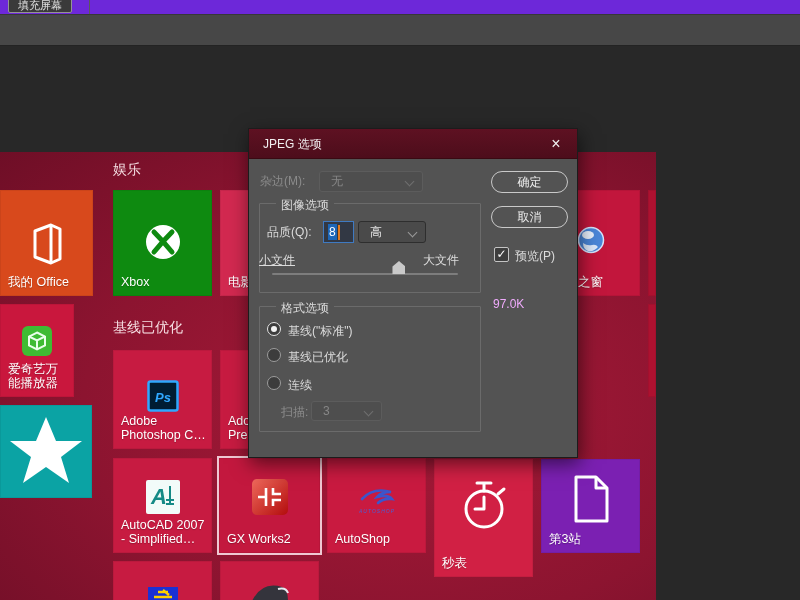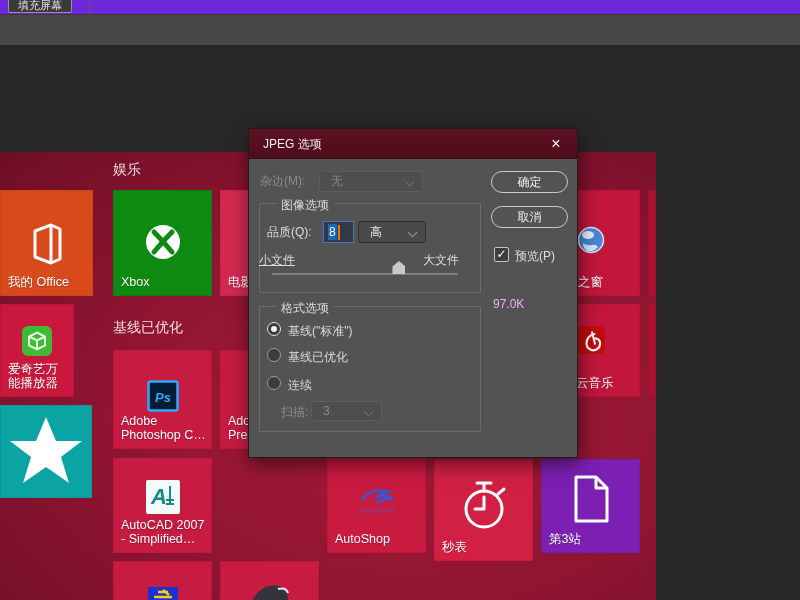--- a/index.html
+++ b/index.html
@@ -136,30 +136,20 @@
     <div class="tile" style="left: 0px; top: 152px; width: 74px; height: 93px; background: rgb(201, 23, 61);">
       <div class="t-icon" style="top: 22px;"><svg width="30" height="30" viewBox="0 0 30 30">
           <rect width="30" height="30" rx="6" fill="#3fbb33"></rect>
           <path d="M15 6.5 L23 10.5 V19.5 L15 23.5 L7 19.5 V10.5 Z" fill="none" stroke="#eaffea" stroke-width="2"></path>
           <path d="M7 10.5 L15 14.5 L23 10.5 M15 14.5 V23.5" stroke="#eaffea" stroke-width="2" fill="none"></path>
         </svg></div>
       <div class="t-label wrap">
         <div class="wrap">爱奇艺万能播放器</div>
       </div>
     </div>
-    <div class="tile" style="left: 541px; top: 152px; width: 99px; height: 93px; background: rgb(194, 22, 60);">
-      <div class="t-icon" style="top: 22px;"><svg width="28" height="28" viewBox="0 0 28 28">
-          <rect width="28" height="28" rx="6" fill="#c20c0c"></rect>
-          <path d="M17.5 8 c-5.5 1.5 -8 5 -8 9.5 a6.8 6.8 0 0 0 13.6 0 c0 -3.2 -2.2 -5.2 -4.8 -5.2" stroke="#fff" stroke-width="2.2" fill="none" stroke-linecap="round"></path>
-          <path d="M14.8 5.5 l3.4 13" stroke="#fff" stroke-width="2"></path>
-        </svg></div>
-      <div class="t-label" style="left: 35px;">
-        <div>云音乐</div>
-      </div>
-    </div>
     <div class="tile" style="left: 648px; top: 152px; width: 8px; height: 93px; background: rgb(173, 17, 48);"></div>
     <div class="tile" style="left: 0px; top: 253px; width: 92px; height: 93px; background: rgb(11, 163, 164);">
       <div class="t-icon" style="top: 8px;"><svg width="76" height="76" viewBox="0 0 76 76">
           <polygon points="38,4 48,28 74,28 53,44 61,70 38,54 15,70 23,44 2,28 28,28" fill="#fff"></polygon>
         </svg></div>
     </div>
     <div class="tile" style="left: 113px; top: 198px; width: 99px; height: 99px; background: rgb(199, 27, 65);">
       <div class="t-icon" style="top: 30px;"><svg width="32" height="32" viewBox="0 0 32 32">
           <rect x="1.5" y="1.5" width="29" height="29" rx="2" fill="#001d33" stroke="#2fa8ff" stroke-width="2.5"></rect>
           <text x="16" y="21.5" font-size="13" font-weight="bold" fill="#2fa8ff" text-anchor="middle" font-family="Liberation Sans,sans-serif">Ps</text>
@@ -179,30 +169,45 @@
       <div class="t-icon" style="top: 22px;"><svg width="34" height="34" viewBox="0 0 34 34">
           <rect width="34" height="34" rx="2" fill="#f2fbf9"></rect>
           <text x="13" y="24" font-size="22" font-weight="bold" fill="#158a86" text-anchor="middle" font-family="Liberation Sans,sans-serif">A</text>
           <path d="M24 6 V24 M20 20 h8 M20 24 h8" stroke="#158a86" stroke-width="2" fill="none"></path>
         </svg></div>
       <div class="t-label">
         <div>AutoCAD 2007</div>
         <div>- Simplified…</div>
       </div>
     </div>
+    <div class="tile selected" style="left: 219px; top: 306px; width: 101px; height: 95px; background: rgb(195, 24, 62);">
+      <div class="t-icon" style="top: 21px;"><svg width="36" height="36" viewBox="0 0 36 36">
+          <defs>
+            <linearGradient id="gxg" x1="0" y1="0" x2="1" y2="1">
+              <stop offset="0" stop-color="#ef6a5c"></stop>
+              <stop offset="1" stop-color="#b30d0d"></stop>
+            </linearGradient>
+          </defs>
+          <rect width="36" height="36" rx="5" fill="url(#gxg)"></rect>
+          <path d="M6 18 h8 M14 9 v18 M21 9 v6 h8 M21 27 v-6 h8" stroke="#fff" stroke-width="2.6" fill="none"></path>
+        </svg></div>
+      <div class="t-label">
+        <div>GX Works2</div>
+      </div>
+    </div>
     <div class="tile" style="left: 327px; top: 306px; width: 99px; height: 95px; background: rgb(201, 26, 64);">
       <div class="t-icon" style="top: 27px;"><svg width="36" height="32" viewBox="0 0 36 32">
           <path d="M3 14 Q14 2 32 7 Q22 7 18 12 Q29 9 33 14 Q24 13 19 18" stroke="#3c55cc" stroke-width="2.6" fill="none" stroke-linecap="round"></path>
           <text x="18" y="28" font-size="5" fill="#4b5fd4" text-anchor="middle" letter-spacing="1" font-family="Liberation Sans,sans-serif">AUTOSHOP</text>
         </svg></div>
       <div class="t-label">
         <div>AutoShop</div>
       </div>
     </div>
-    <div class="tile" style="left: 434px; top: 307px; width: 99px; height: 102px; background: rgb(209, 32, 68);">
+    <div class="tile" style="left: 434px; top: 307px; width: 99px; height: 118px; background: rgb(209, 32, 68);">
       <div class="t-icon" style="top: 16px;"><svg width="54" height="58" viewBox="0 0 54 58">
           <g stroke="#fff" stroke-width="3" fill="none" stroke-linecap="round">
             <circle cx="27" cy="34" r="18"></circle>
             <path d="M27 16 V9 M20 8 h14"></path>
             <path d="M41 19 l6 -5"></path>
             <path d="M27 34 V22 M27 34 H18"></path>
           </g>
         </svg></div>
       <div class="t-label">
         <div>秒表</div>

